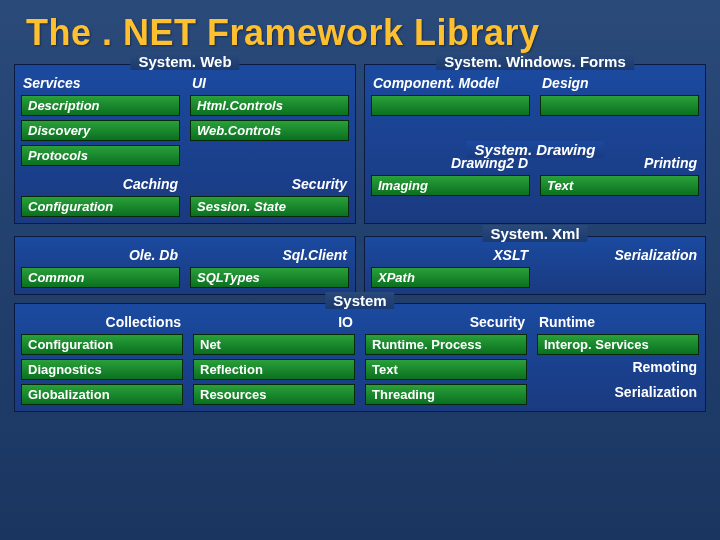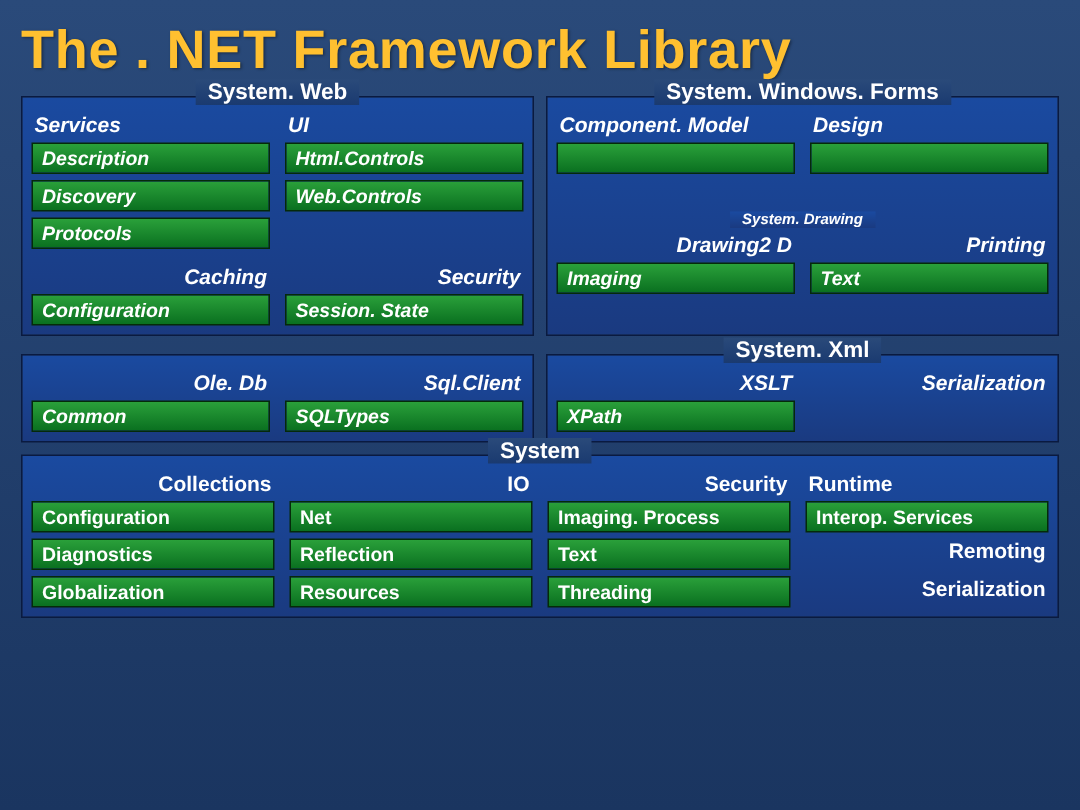--- a/index.html
+++ b/index.html
@@ -9,21 +9,21 @@
     font-family: Arial, Helvetica, sans-serif;
     color: #fff;
     padding: 8px 14px 10px 14px;
     overflow: hidden;
   }
   .title {
     color: #ffc030;
     font-size: 36px;
     font-weight: bold;
     text-align: left;
-    margin: 4px 0 10px 0;
+    margin: 4px 0 10px 12px;
     text-shadow: 1px 1px 2px rgba(0,0,0,.4);
     letter-spacing: 0.5px;
   }
   .grid-top {
     display: grid;
     grid-template-columns: 1fr 1fr;
     gap: 8px;
   }
   .panel {
     background: linear-gradient(to bottom, #1a4aa0 0%, #1a3a80 100%);
@@ -105,21 +105,21 @@
     grid-column: 1 / -1;
     position: relative;
     margin-top: 14px;
     border-top: 1px solid rgba(255,255,255,0);
   }
   .nested-header {
     position: absolute;
     top: -14px;
     left: 50%;
     transform: translateX(-50%);
-    font-size: 10px;
+    font-size: 15px;
     font-weight: bold;
     background: linear-gradient(to bottom, #1a4aa0, #1a3a80);
     padding: 0 8px;
     white-space: nowrap;
   }
 </style>
 </head>
 <body>
 
 <div class="title">The . NET Framework Library</div>
@@ -198,21 +198,21 @@
 <div class="panel panel-system">
   <div class="panel-header">System</div>
   <div class="panel-inner4">
     <div class="cell-plain">Collections</div>
     <div class="cell-plain">IO</div>
     <div class="cell-plain">Security</div>
     <div class="col-head">Runtime</div>
 
     <div class="cell">Configuration</div>
     <div class="cell">Net</div>
-    <div class="cell">Imaging. Process</div>
+    <div class="cell">Runtime. Process</div>
     <div class="cell">Interop. Services</div>
 
     <div class="cell">Diagnostics</div>
     <div class="cell">Reflection</div>
     <div class="cell">Text</div>
     <div class="cell-plain">Remoting</div>
 
     <div class="cell">Globalization</div>
     <div class="cell">Resources</div>
     <div class="cell">Threading</div>

